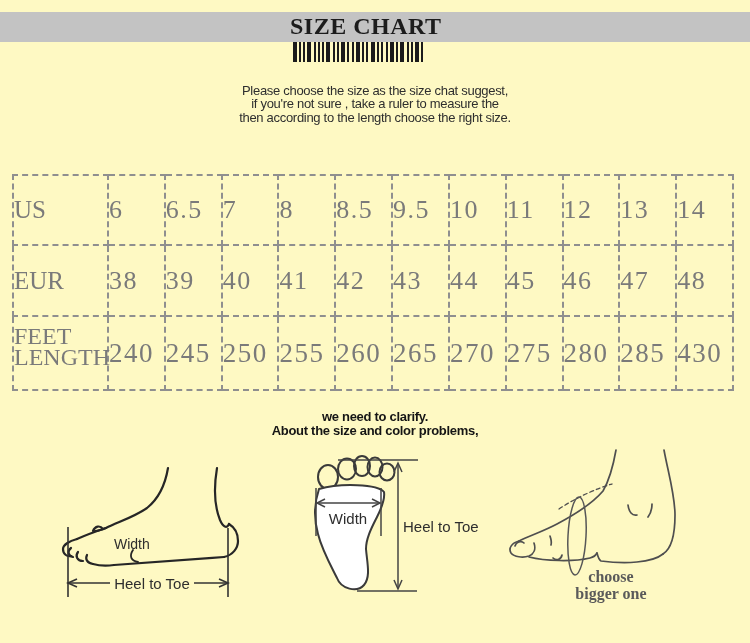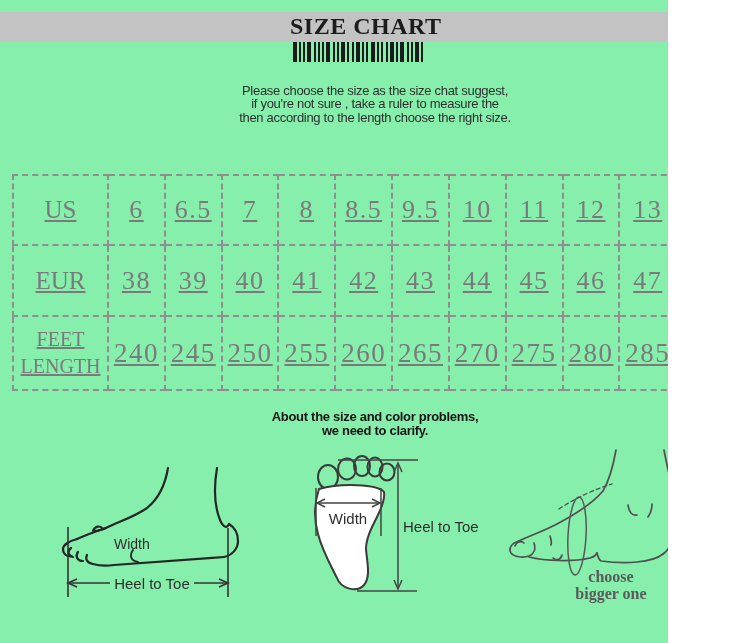--- a/index.html
+++ b/index.html
@@ -1,43 +1,43 @@
 <!DOCTYPE html>
 <html><head>
 <meta charset="utf-8">
 <style>
   html,body{margin:0;padding:0;background:#fff;}
-  .page{position:relative;width:668px;height:643px;background:#86efac;overflow:hidden;
+  .page{position:relative;width:750px;height:643px;background:#fef9c3;overflow:hidden;
         font-family:"Liberation Sans",sans-serif;}
 
   
   .band{position:absolute;left:0;top:12px;width:750px;height:30px;background:#c3c3c3;}
   .title-block{position:absolute;left:290px;top:13px;width:136px;text-align:center;}
   .title-block h1{margin:0;font-family:"Liberation Serif",serif;font-weight:700;
         font-size:24px;line-height:27px;letter-spacing:.5px;color:#1c1c1c;white-space:nowrap;}
   .barcode{display:flex;justify-content:space-between;align-items:stretch;
         width:131px;height:20px;margin:2px auto 0 auto;}
   .barcode div{background:#1b1b1b;height:100%;}
 
   
   .intro{position:absolute;left:0;top:84px;width:750px;text-align:center;
         font-size:13px;line-height:13.4px;letter-spacing:-0.3px;color:#2e2e2e;}
 
   
   #size-table{position:absolute;left:12px;top:174px;width:722px;border-collapse:collapse;
         table-layout:fixed;font-family:"Liberation Serif",serif;color:#7a7a7a;}
-  #size-table th,#size-table td{border:2px dashed #8f8f8f;text-align:center;
-        font-weight:normal;padding:0;text-decoration:underline;}
+  #size-table th,#size-table td{border:2px dashed #8f8f8f;text-align:left;
+        font-weight:normal;padding:0;}
   #size-table th{width:93px;font-size:25px;}
   #size-table td{font-size:26px;letter-spacing:1.5px;}
   #size-table tr:nth-child(1){height:70px;}
   #size-table tr:nth-child(2){height:71px;}
   #size-table tr:nth-child(3){height:74px;}
   #size-table tr:nth-child(3) td{font-size:27px;}
-  #size-table tr:nth-child(3) th{font-size:20px;line-height:27px;vertical-align:top;
+  #size-table tr:nth-child(3) th{font-size:24px;line-height:21px;vertical-align:top;
         padding-top:9px;}
   .mm-unit{position:absolute;left:20px;top:367px;font-family:"Liberation Serif",serif;
         font-weight:700;font-size:31px;letter-spacing:1px;color:#d8130f;}
 
   
   .clarify{position:absolute;left:0;top:410px;width:750px;text-align:center;
         font-size:13px;line-height:14px;letter-spacing:-0.3px;font-weight:700;color:#151515;}
 
   
   .diag{position:absolute;}
@@ -132,22 +132,22 @@
           <td>270</td>
           <td>275</td>
           <td>280</td>
           <td>285</td>
           <td>430</td>
         </tr>
       </tbody>
   </table>
 
   <div class="clarify">
+    <div>we need to clarify.</div>
     <div>About the size and color problems,</div>
-    <div>we need to clarify.</div>
   </div>
 
   <svg class="diag" style="left:30px;top:450px" width="230" height="160" viewBox="30 450 230 160">
     <g stroke="#262626" stroke-width="2.2" stroke-linecap="round">
       <path d="M168,468 C165,486 157,500 147,508 C134,517 118,522 106,528 C101,530 97,531 95,531"></path>
       <path d="M106,528 C97,531 86,535 77,539"></path>
       <path d="M93,531 C95,526 100,525 103,529"></path>
       <path d="M77,539 C69,541 63,545 63,549 C63,554 67,557 71,556"></path>
       <path d="M71,548 C67,551 68,556 73,557"></path>
       <path d="M78,552 C75,556 77,561 83,561"></path>

